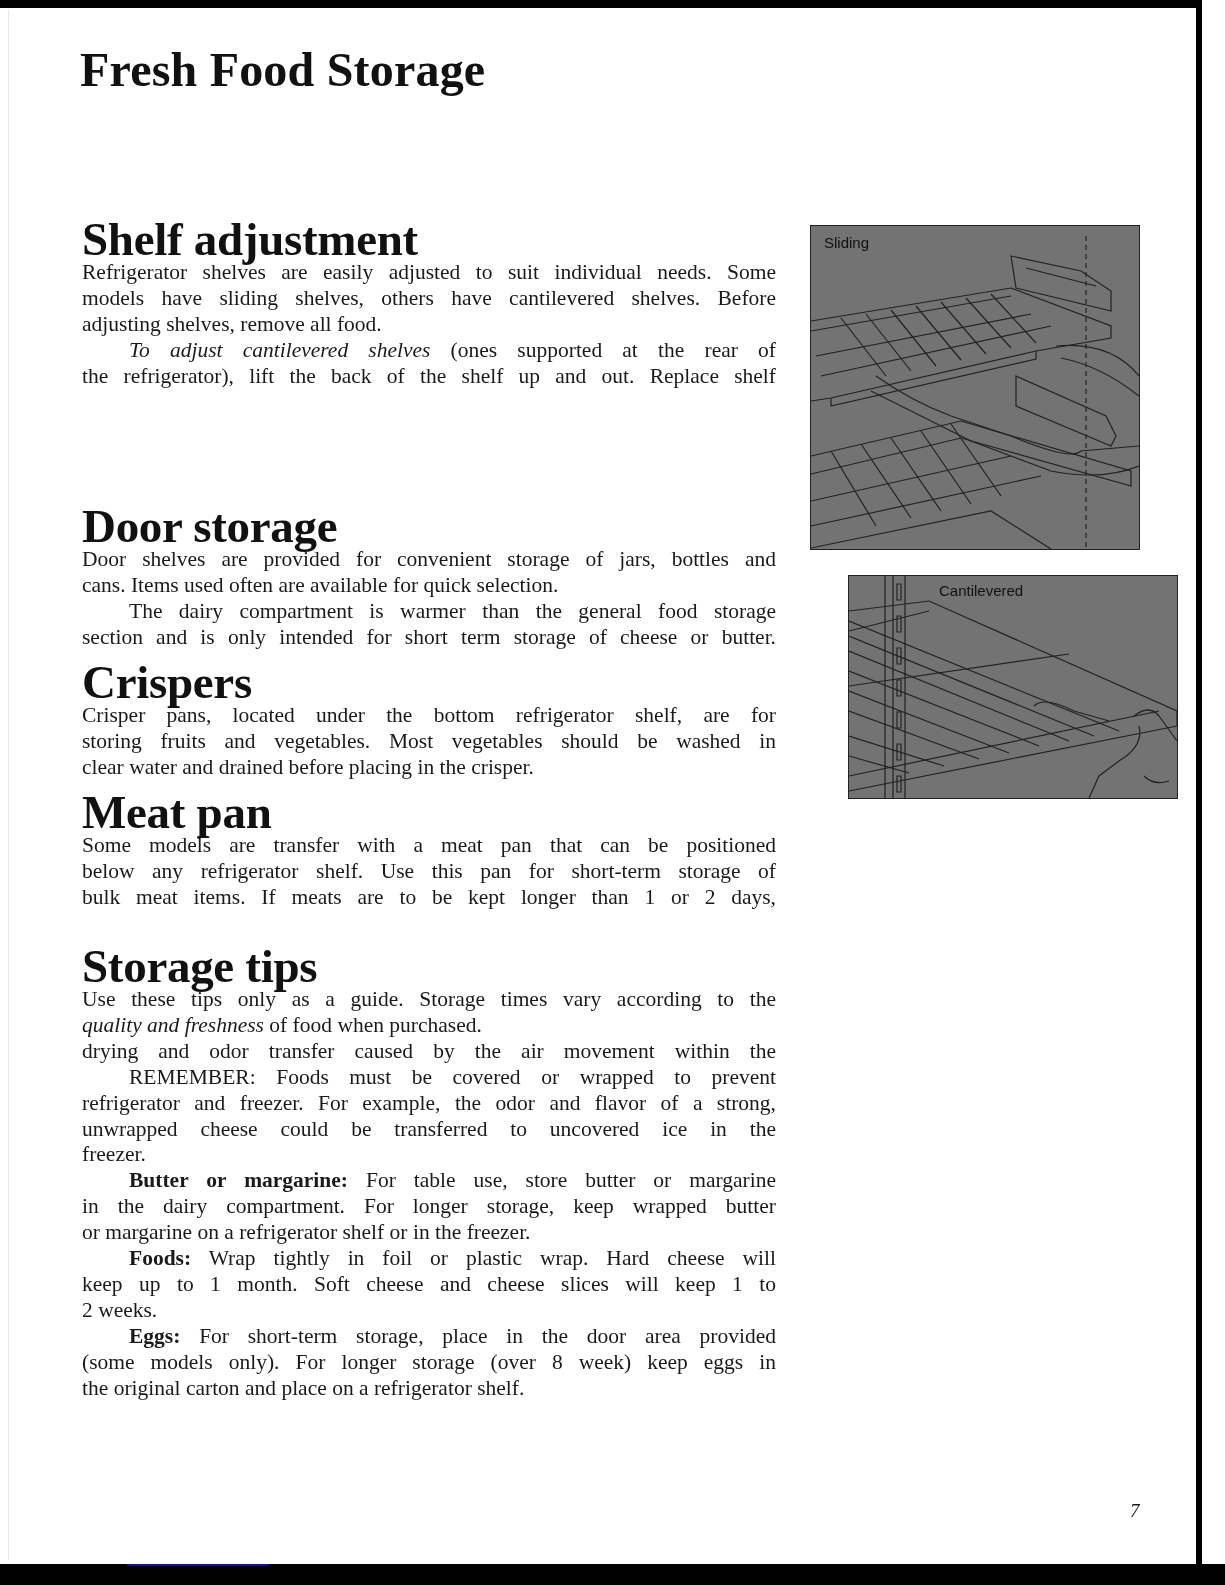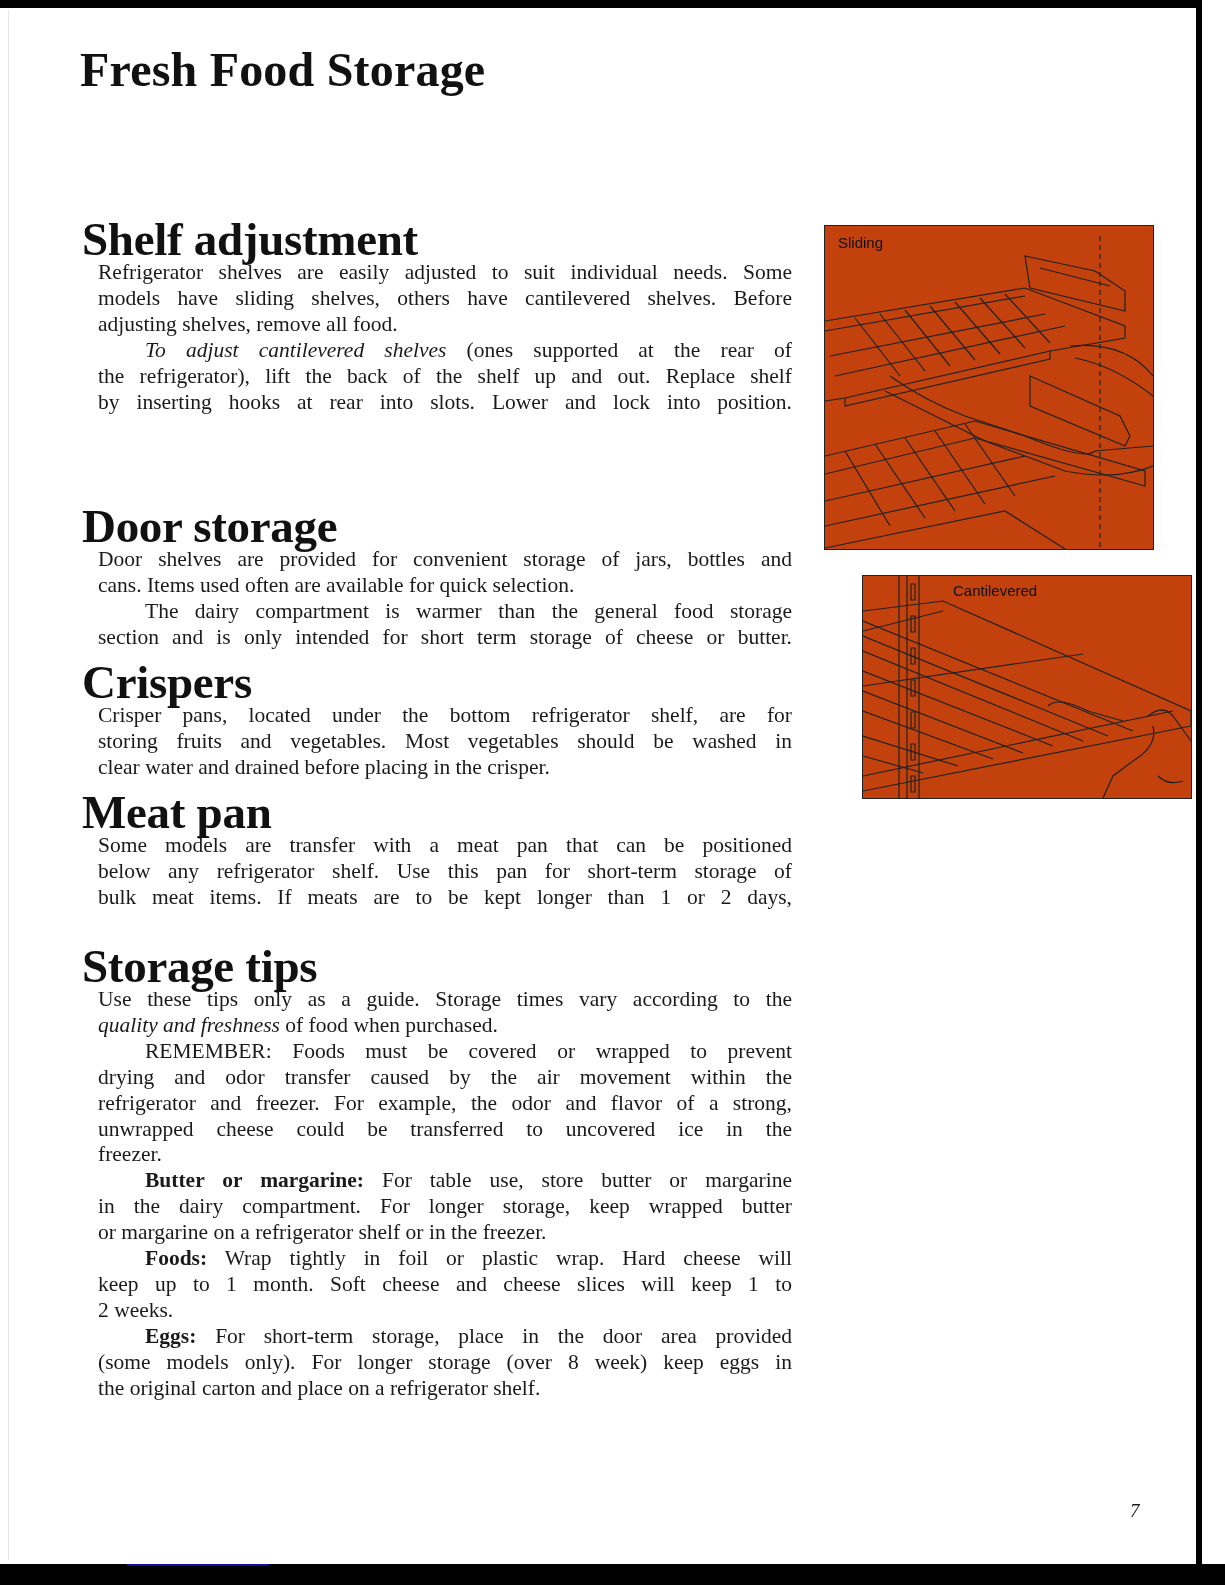--- a/index.html
+++ b/index.html
@@ -19,29 +19,29 @@
     font-size: 48px; font-weight: bold; letter-spacing: 0.2px; color: #111;
   }
 
   .col { position: absolute; left: 82px; width: 694px; }
   .h2 {
     margin: 0; font-size: 47px; font-weight: bold; color: #111; line-height: 42px;
     letter-spacing: -0.3px;
   }
   .line {
     font-size: 21.5px; line-height: 25.9px; white-space: nowrap;
-    display: block; text-align: justify; text-align-last: justify; width: 694px; margin-left: 16px;
+    display: block; text-align: justify; text-align-last: justify; width: 694px;
   }
   .line.last { text-align-last: left; }
   .line.indent { padding-left: 47px; width: 647px; }
   .it { font-style: italic; }
   .bd { font-weight: bold; }
 
   .figure {
-    position: absolute; border: 1.5px solid #222; background: #c2410c; overflow: hidden; margin-left: 14px;
+    position: absolute; border: 1.5px solid #222; background: #737373; overflow: hidden;
   }
   .fig-label {
     position: absolute; font-family: "Liberation Sans", "DejaVu Sans", sans-serif;
     font-size: 15px; color: #111;
   }
   .page-number {
     position: absolute; left: 1130px; top: 1500px; font-size: 19px; font-style: italic;
   }
 </style>
 </head>
@@ -60,21 +60,20 @@
 <div class="col" style="top:218px;">
   <h2 class="h2">Shelf adjustment</h2>
   <div style="margin-top:0px;">
     <span class="line">Refrigerator shelves are easily adjusted to suit individual needs. Some</span>
     <span class="line">models have sliding shelves, others have cantilevered shelves. Before</span>
     <span class="line last">adjusting shelves, remove all food.</span>
   </div>
   <div>
     <span class="line indent"><span class="it">To adjust cantilevered shelves</span><span> (ones supported at the rear of</span></span>
     <span class="line">the refrigerator), lift the back of the shelf up and out. Replace shelf</span>
-    <span class="line">by inserting hooks at rear into slots. Lower and lock into position.</span>
   </div>
 </div>
 
 <div class="col" style="top:505px;">
   <h2 class="h2">Door storage</h2>
   <span class="line">Door shelves are provided for convenient storage of jars, bottles and</span>
   <span class="line last">cans. Items used often are available for quick selection.</span>
   <span class="line indent">The dairy compartment is warmer than the general food storage</span>
   <span class="line">section and is only intended for short term storage of cheese or butter.</span>
 </div>
@@ -91,22 +90,22 @@
   <span class="line">Some models are transfer with a meat pan that can be positioned</span>
   <span class="line">below any refrigerator shelf. Use this pan for short-term storage of</span>
   <span class="line">bulk meat items. If meats are to be kept longer than 1 or 2 days,</span>
 </div>
 
 <div class="col" style="top:945px;">
   <h2 class="h2">Storage tips</h2>
   <span class="line">Use these tips only as a guide. Storage times vary according to the</span>
   <span class="line last"><span class="it">quality and freshness</span><span> of food when purchased.</span></span>
 
+  <span class="line">drying and odor transfer caused by the air movement within the</span>
   <span class="line indent">REMEMBER: Foods must be covered or wrapped to prevent</span>
-  <span class="line">drying and odor transfer caused by the air movement within the</span>
   <span class="line">refrigerator and freezer. For example, the odor and flavor of a strong,</span>
   <span class="line">unwrapped cheese could be transferred to uncovered ice in the</span>
   <span class="line last">freezer.</span>
 
   <span class="line indent"><span class="bd">Butter or margarine:</span><span> For table use, store butter or margarine</span></span>
   <span class="line">in the dairy compartment. For longer storage, keep wrapped butter</span>
   <span class="line last">or margarine on a refrigerator shelf or in the freezer.</span>
 
   <span class="line indent"><span class="bd">Foods:</span><span> Wrap tightly in foil or plastic wrap. Hard cheese will</span></span>
   <span class="line">keep up to 1 month. Soft cheese and cheese slices will keep 1 to</span>

